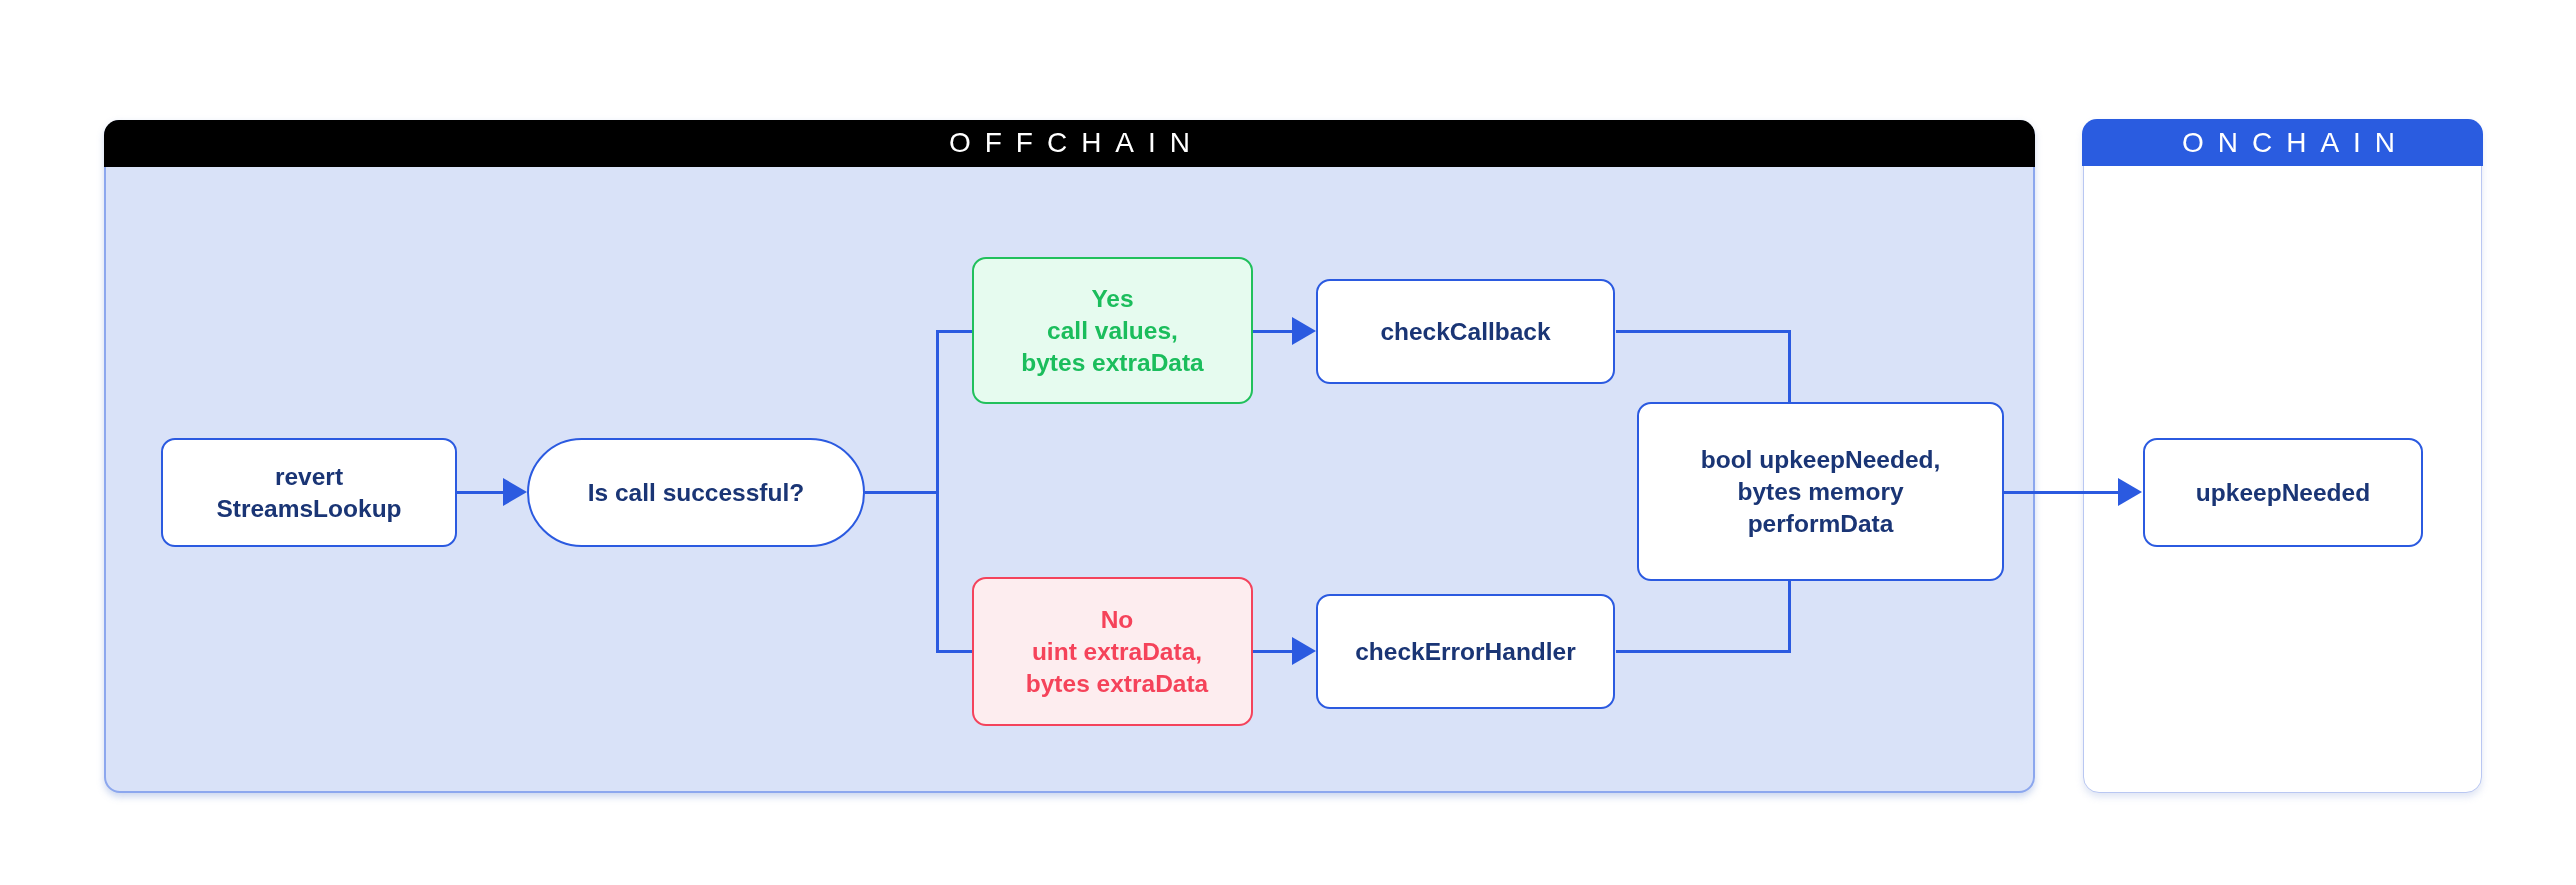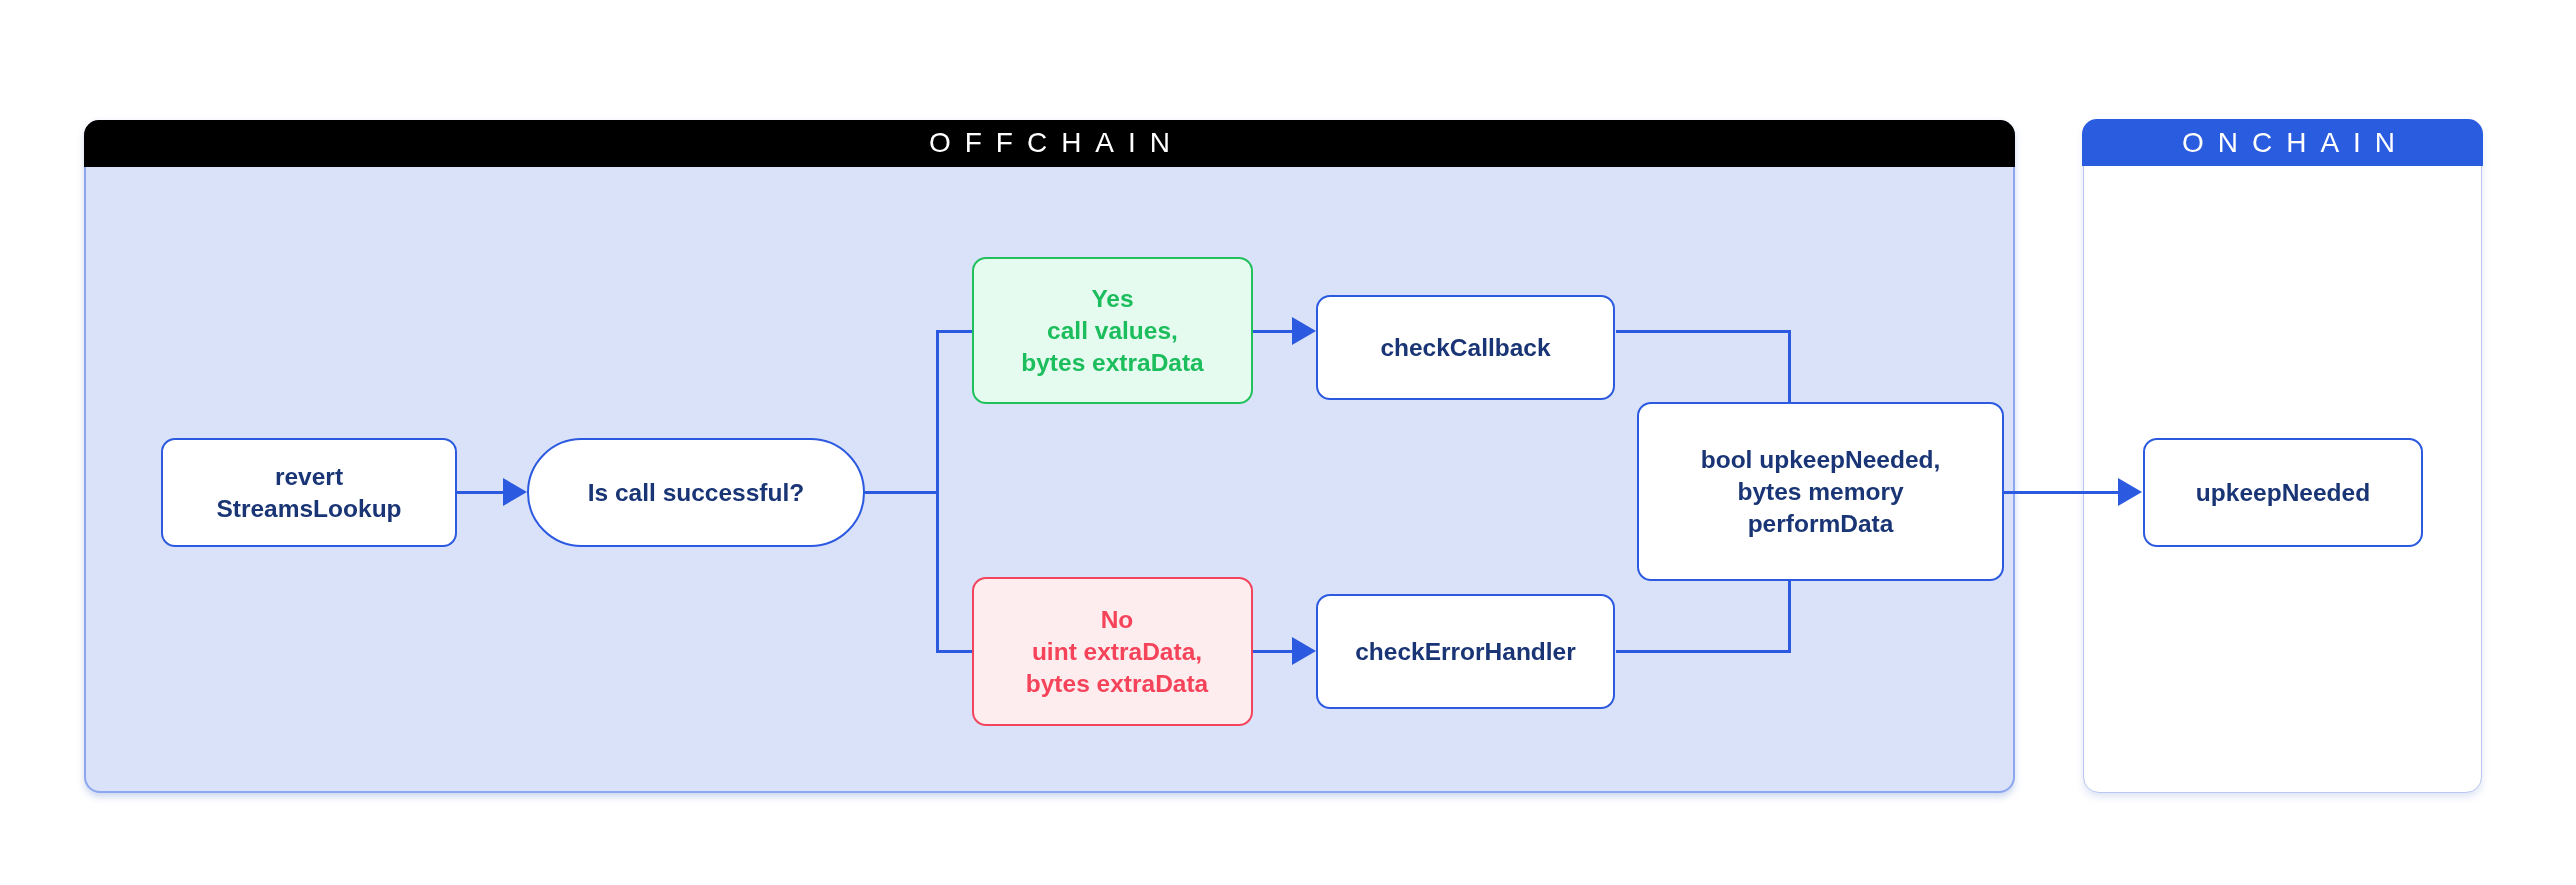--- a/index.html
+++ b/index.html
@@ -1,40 +1,40 @@
 <!DOCTYPE html>
 <html style="--accent-blue: #2b5ae0; --navy-text: #1a3575; --node-bg: #ffffff; --offchain-body: #d9e2f8; --offchain-border: #8ca7ee; --offchain-header-bg: #000000; --onchain-header-bg: #2a5ce0; --onchain-border: #b9c7f2; --header-text: #ffffff; --success-text: #1bbd5c; --success-border: #21c05c; --success-bg: #e6fbef; --error-text: #f5435a; --error-border: #f4435c; --error-bg: #fdedef;font-size:8.5px"><head>
 <meta charset="utf-8">
 <style>
   html,body{margin:0;padding:0;background:#fff;}
   .canvas{position:relative;width:2576px;height:886px;background:#fff;overflow:hidden;
           font-family:"Liberation Sans",sans-serif;}
   
   .lane{position:absolute;border-radius:16px;box-sizing:border-box;}
-  .lane-offchain{left:84px;top:120px;width:1931px;height:673px;
+  .lane-offchain{left:104px;top:120px;width:1931px;height:673px;
     background:var(--offchain-body);border:2.1px solid var(--offchain-border);
     box-shadow:0 3.2px 7.4px rgba(110,140,210,.35);padding-left:20px;}
   .lane-onchain{left:2083px;top:120px;width:399px;height:673px;
     background:var(--node-bg);border:1.6px solid var(--onchain-border);
     box-shadow:0 3.2px 7.4px rgba(150,170,220,.30);}
   .lane-header{position:absolute;left:-2.1px;top:-2.1px;right:-2.1px;height:47px;
     border-radius:15px 15px 0 0;display:flex;align-items:center;justify-content:center;
     color:var(--header-text);font-size:28px;font-weight:500;letter-spacing:14px;text-indent:14px;}
   .lane-offchain .lane-header{background:var(--offchain-header-bg);}
   .lane-onchain .lane-header{left:-1.6px;top:-1.6px;right:-1.6px;background:var(--onchain-header-bg);padding-left:12px;}
   
   .node{position:absolute;box-sizing:border-box;background:var(--node-bg);
     border:2.7px solid var(--accent-blue);border-radius:14px;
     display:flex;flex-direction:column;align-items:center;justify-content:center;
     text-align:center;color:var(--navy-text);font-weight:700;font-size:24.5px;line-height:32px;}
   .node-revert{left:161px;top:438px;width:296px;height:109px;}
   .node-decision{left:527px;top:438px;width:338px;height:109px;border-radius:55px;}
   .node-yes{left:972px;top:257px;width:281px;height:147px;
     background:var(--success-bg);border-color:var(--success-border);color:var(--success-text);}
-  .node-callback{left:1316px;top:279px;width:299px;height:105px;margin-top:16px;}
+  .node-callback{left:1316px;top:279px;width:299px;height:105px;}
   .node-no{left:972px;top:577px;width:281px;height:149px;
     background:var(--error-bg);border-color:var(--error-border);color:var(--error-text);padding-left:9px;}
   .node-errorhandler{left:1316px;top:594px;width:299px;height:115px;}
   .node-upkeep{left:1637px;top:402px;width:367px;height:179px;}
   .node-perform{left:2143px;top:438px;width:280px;height:109px;}
   
   .line{position:absolute;background:var(--accent-blue);}
   .h{height:2.7px;} .v{width:2.7px;}
   .arrow{position:absolute;width:0;height:0;
     border-top:14.4px solid transparent;border-bottom:14.4px solid transparent;

